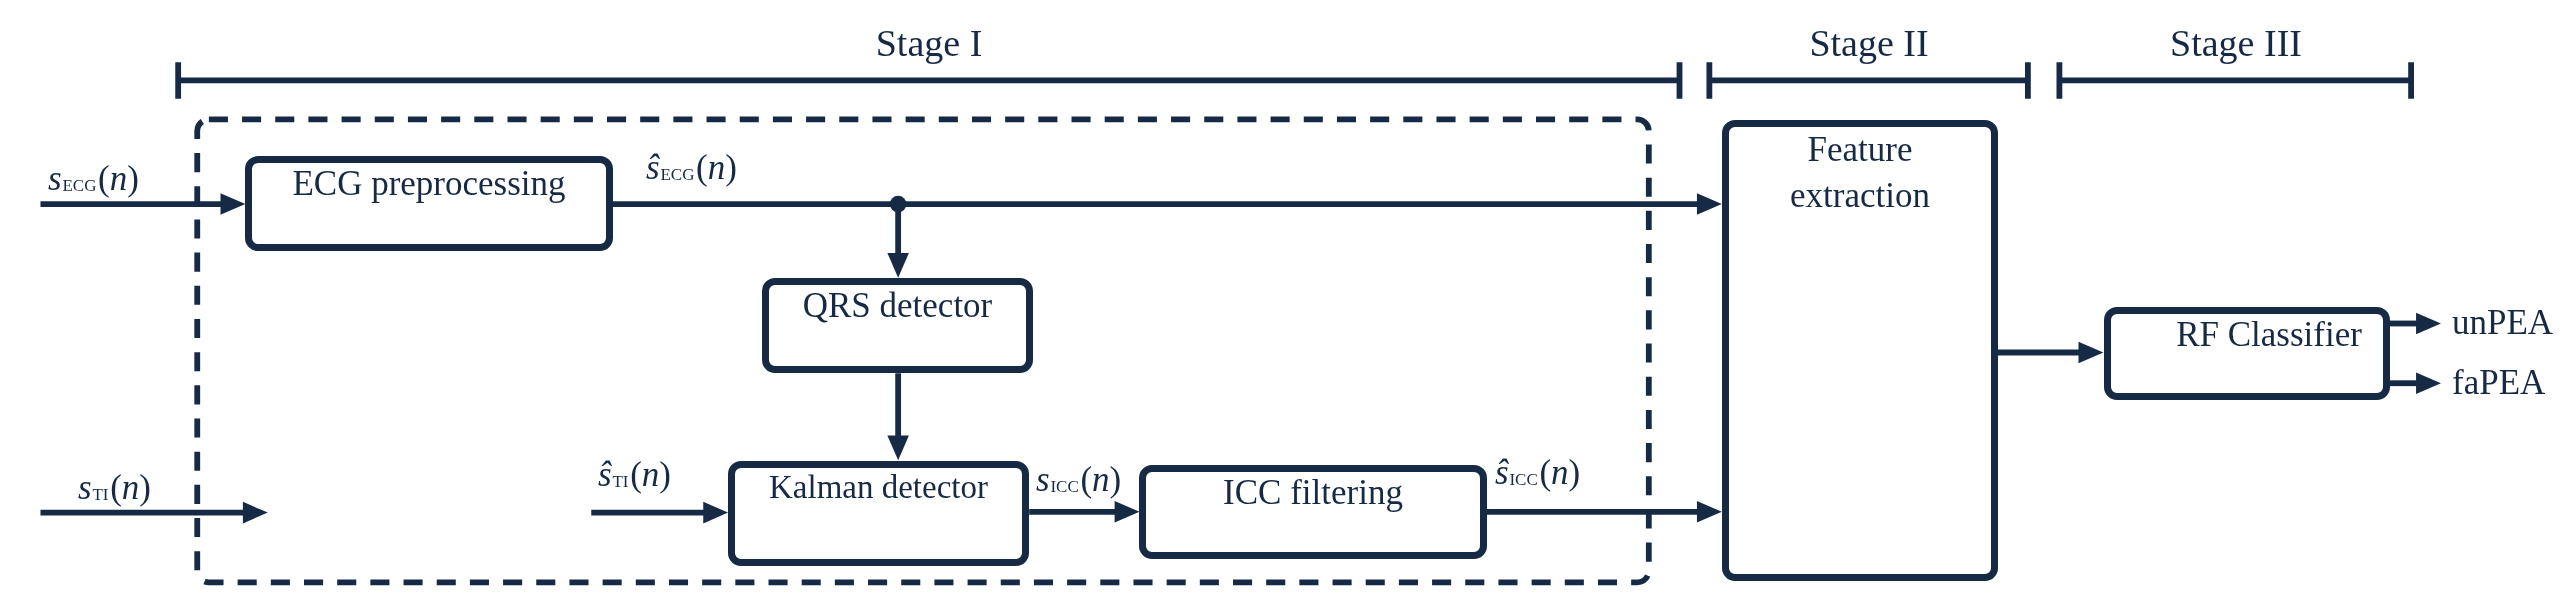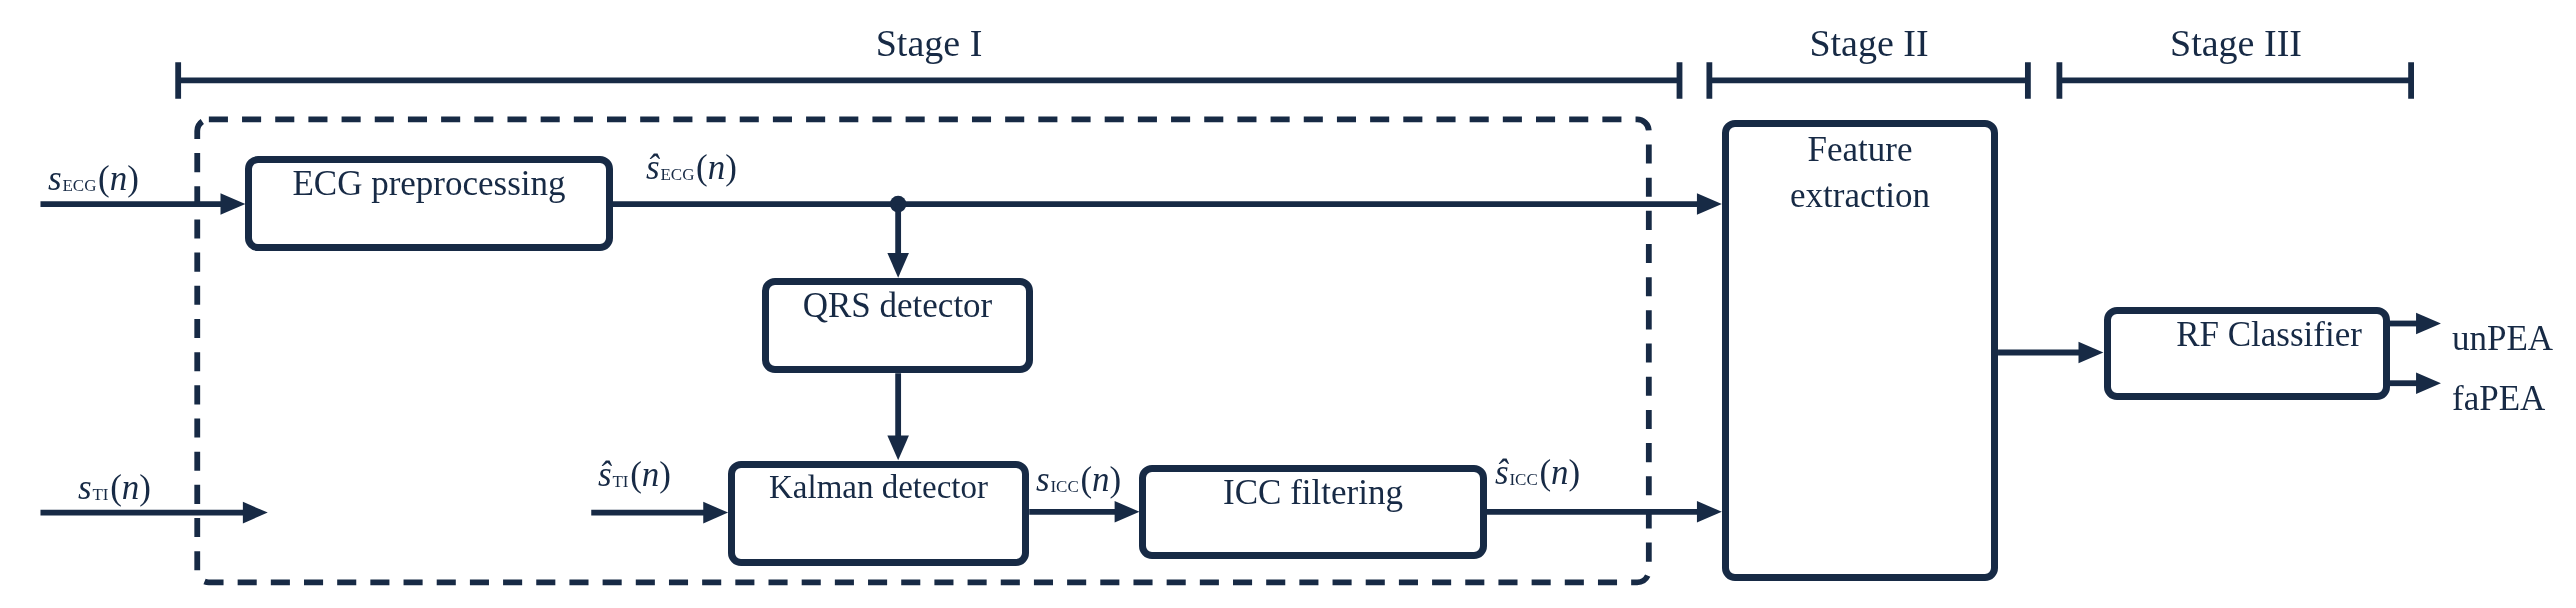--- a/index.html
+++ b/index.html
@@ -40,21 +40,21 @@
   .sig .sub  { font-size:17px; position:relative; top:1px; margin:0 1.7px 0 0.8px; }
   .sig .par  { font-size:35px; }
   .sig .var  { font-size:35px; font-style:italic; }
   .sig-secg     { left:48px;   top:159px; }
   .sig-secg-hat { left:646px;  top:148px; }
   .sig-sti      { left:78px;   top:468px; }
   .sig-sti-hat  { left:598px;  top:455px; }
   .sig-sicc     { left:1036px; top:460px; }
   .sig-sicc-hat { left:1495px; top:453px; }
 
-  .out-label { position:absolute; z-index:3; left:2452px; font-size:35px; line-height:1;margin-top:16px; }
+  .out-label { position:absolute; z-index:3; left:2452px; font-size:35px; line-height:1; }
   .out-unpea { top:305px; }
   .out-fapea { top:365px; }
 </style>
 </head>
 <body>
 
 <div id="canvas">
 
   <svg id="wires" width="2576" height="608" viewBox="0 0 3104 733">
 

